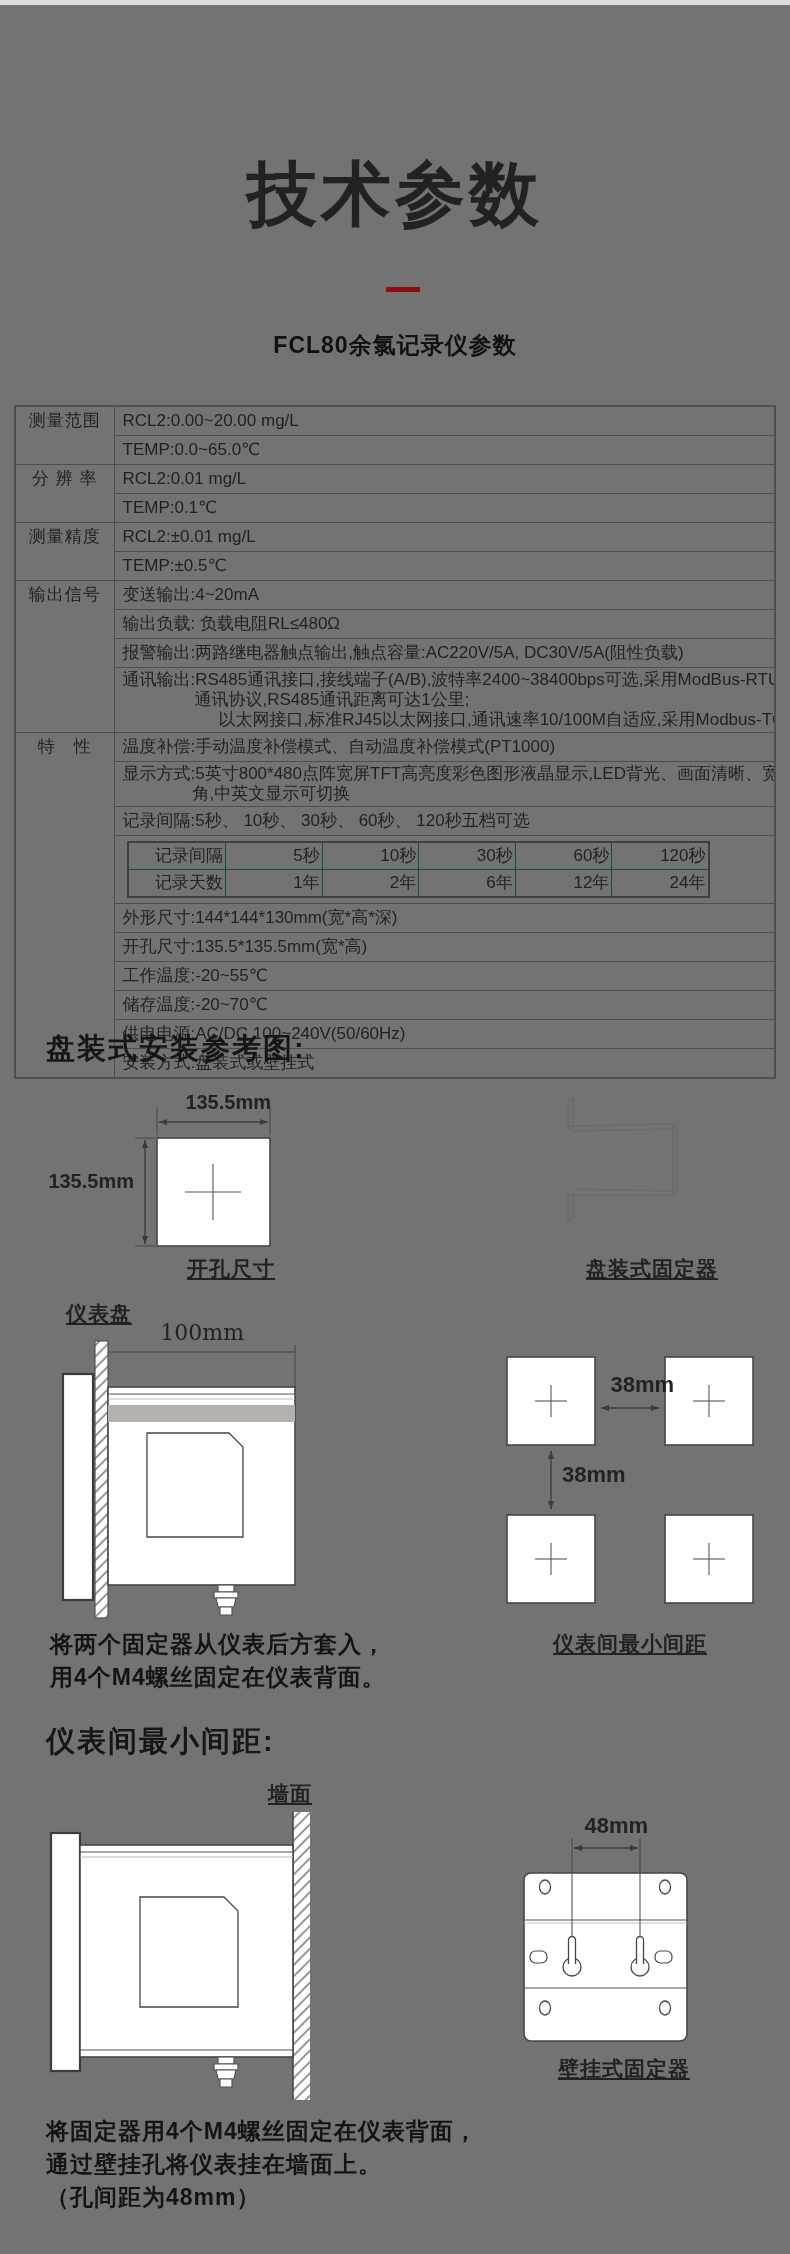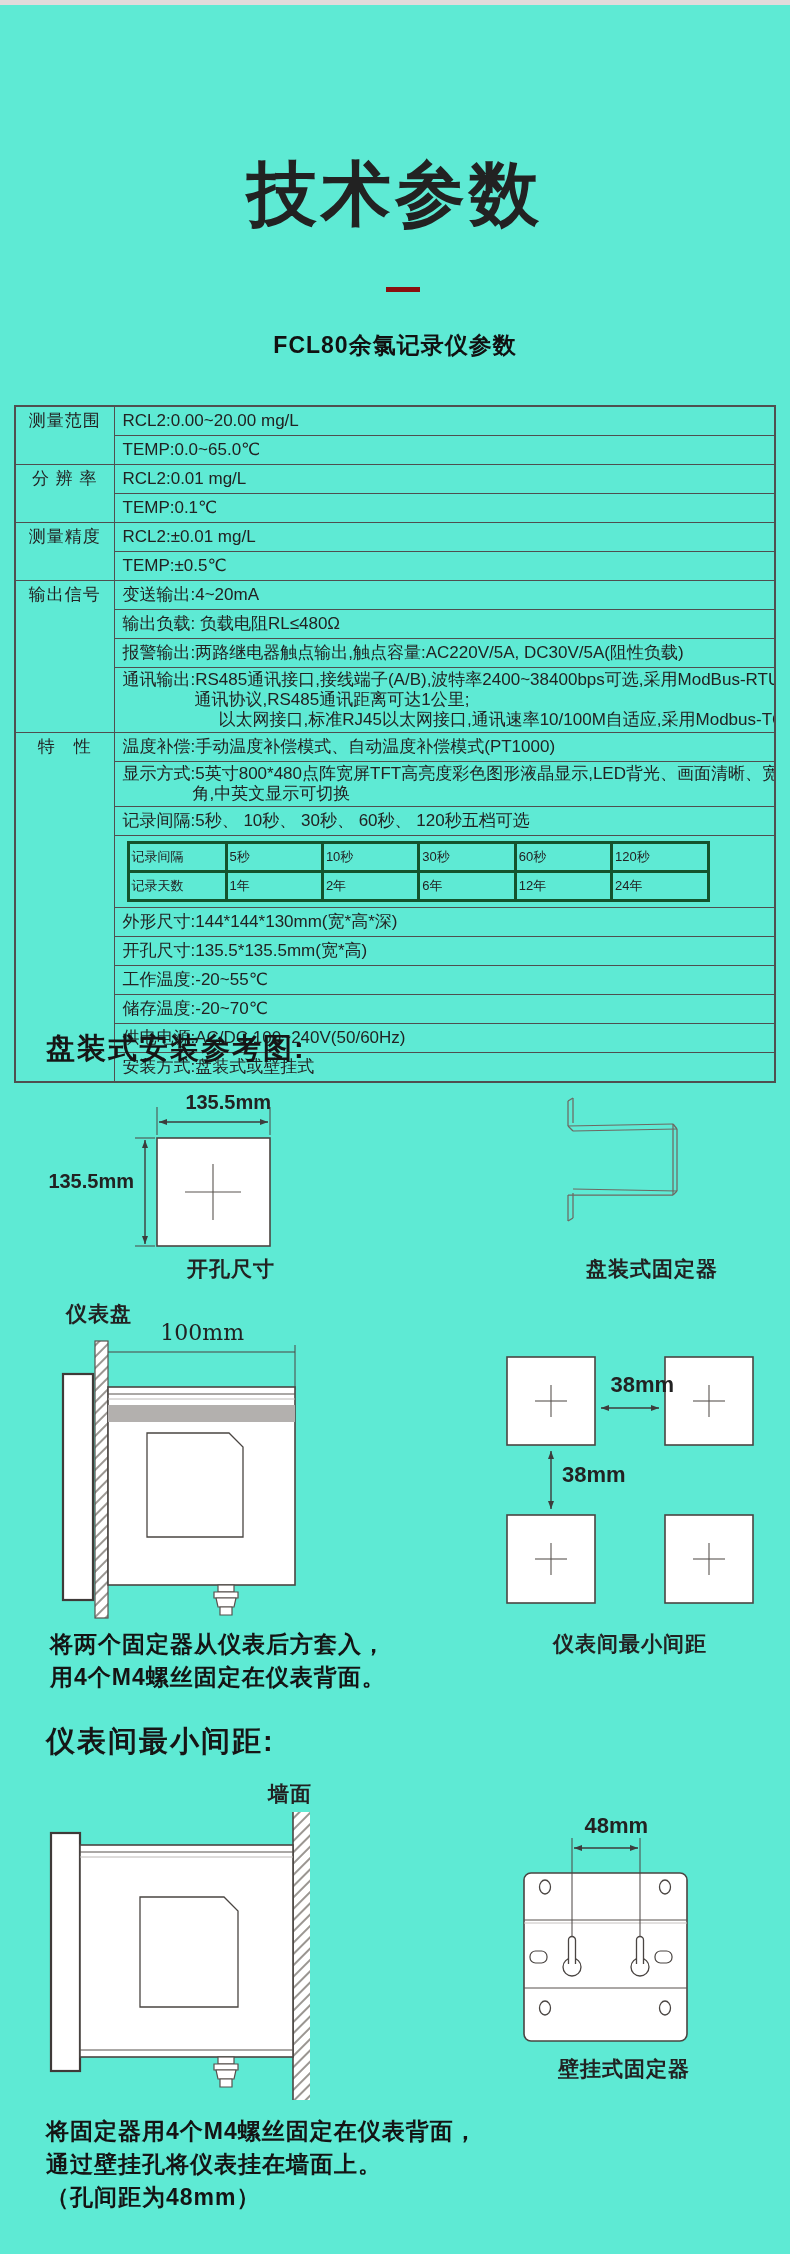--- a/index.html
+++ b/index.html
@@ -1,38 +1,38 @@
 <!DOCTYPE html>
 <html><head>
 <meta charset="utf-8">
 <style>
   html,body{margin:0;padding:0;background:#fff;}
   body{font-family:"Liberation Sans","DejaVu Sans",sans-serif;color:#1c1c1c;}
-  #page{position:relative;width:790px;height:2254px;background:#5eead4;overflow:hidden;}
+  #page{position:relative;width:790px;height:2254px;background:#737373;overflow:hidden;}
   .abs{position:absolute;}
   .top-strip{left:0;top:0;width:790px;height:5px;background:#e2dbdb;}
   .page-title{left:0;right:0;top:148px;text-align:center;font-size:70px;font-weight:900;letter-spacing:4px;color:#222;}
   .divider{left:386px;top:287px;width:34px;height:5px;background:#8a1010;}
   .page-subtitle{left:0;right:0;top:330px;text-align:center;font-size:23px;font-weight:700;letter-spacing:1px;color:#111;}
 
   
   .spec-wrap{left:14px;top:405px;width:696px;}
   table.spec{border-collapse:collapse;width:762px;table-layout:fixed;border:2px solid #4f4f4f;}
   table.spec td{border:1px solid #4f4f4f;font-size:17px;line-height:20px;padding:2px 8px;color:#222;font-weight:500;height:24px;vertical-align:middle;white-space:nowrap;overflow:hidden;}
   table.spec td.lbl{text-align:center;vertical-align:top;padding:4px 2px;white-space:pre;letter-spacing:1px;}
   .mline div{white-space:nowrap;}
   .ind1{padding-left:72px;}
   .ind2{padding-left:96px;}
   .ind3{padding-left:70px;}
   table.nest{border-collapse:collapse;border:2px solid #3f3f3f;width:583px;margin:3px 0 3px 4px;table-layout:fixed;}
-  table.nest td{border:3px solid #14532d;text-align:left;font-size:13px;line-height:22px;padding:1px 2px;height:24px;font-weight:500;white-space:nowrap;}
+  table.nest td{border:1px solid #14532d;text-align:right;font-size:17px;line-height:22px;padding:1px 2px;height:24px;font-weight:500;white-space:nowrap;}
 
   .sec-heading{font-size:29px;font-weight:800;letter-spacing:2px;color:#161616;}
   .cap{font-size:23px;font-weight:600;color:#141414;letter-spacing:1px;white-space:nowrap;}
-  .lab{font-size:21px;font-weight:600;color:#222;letter-spacing:1px;white-space:nowrap;}
+  .lab{font-size:21px;font-weight:600;color:#222;letter-spacing:1px;white-space:nowrap;text-decoration:underline;}
   .dim{font-size:20px;font-weight:600;color:#222;white-space:nowrap;}
   .dim-serif{font-family:"DejaVu Serif","Liberation Serif",serif;font-weight:500;font-size:22px;}
   .ctr{text-align:right;}
   svg{display:block;}
 </style>
 </head>
 <body>
 
 <div id="page">
 

